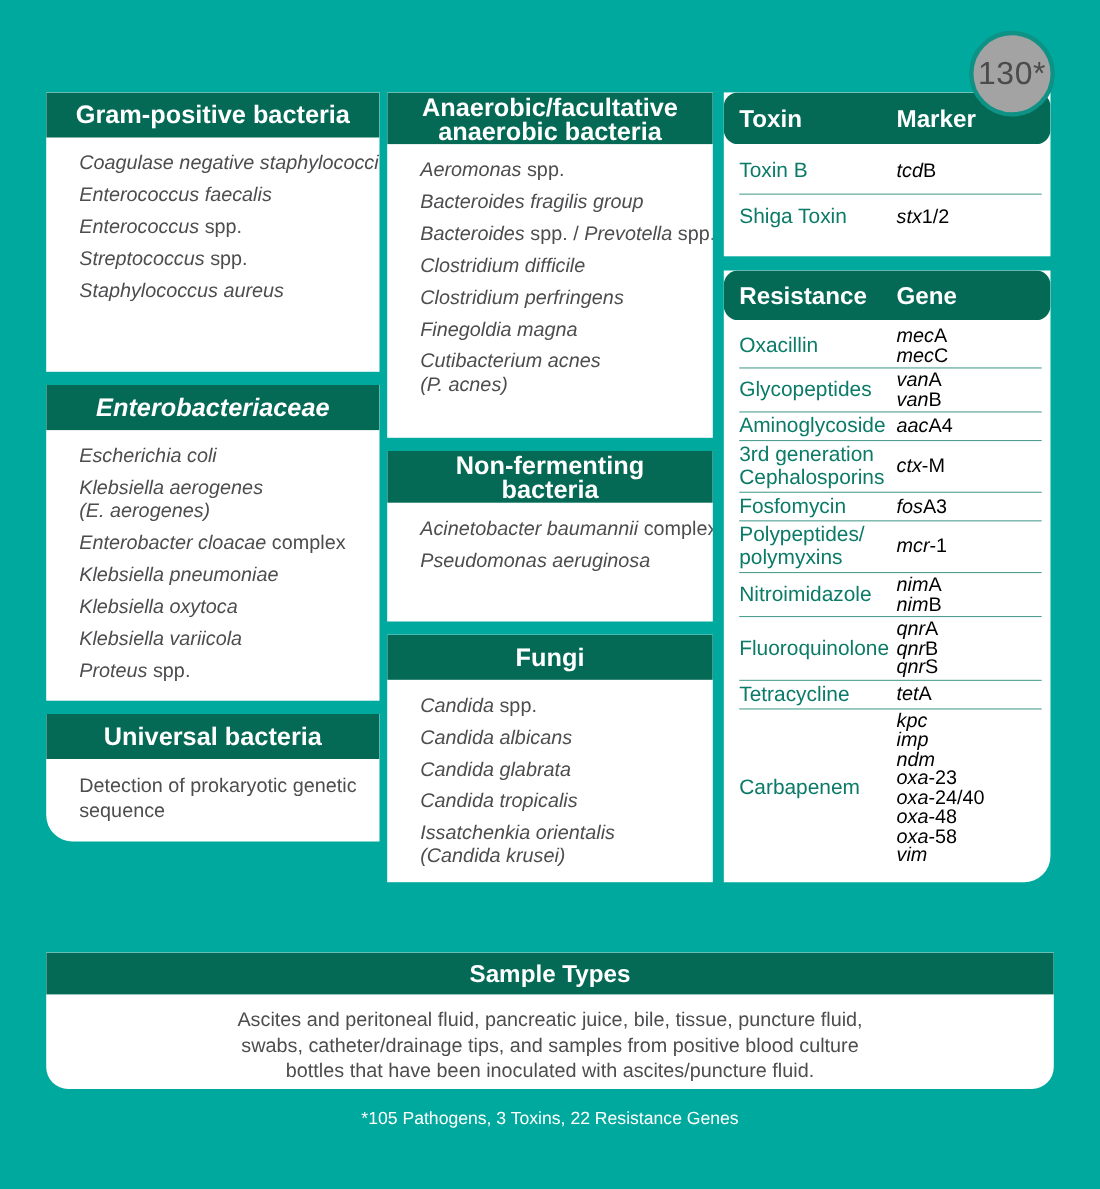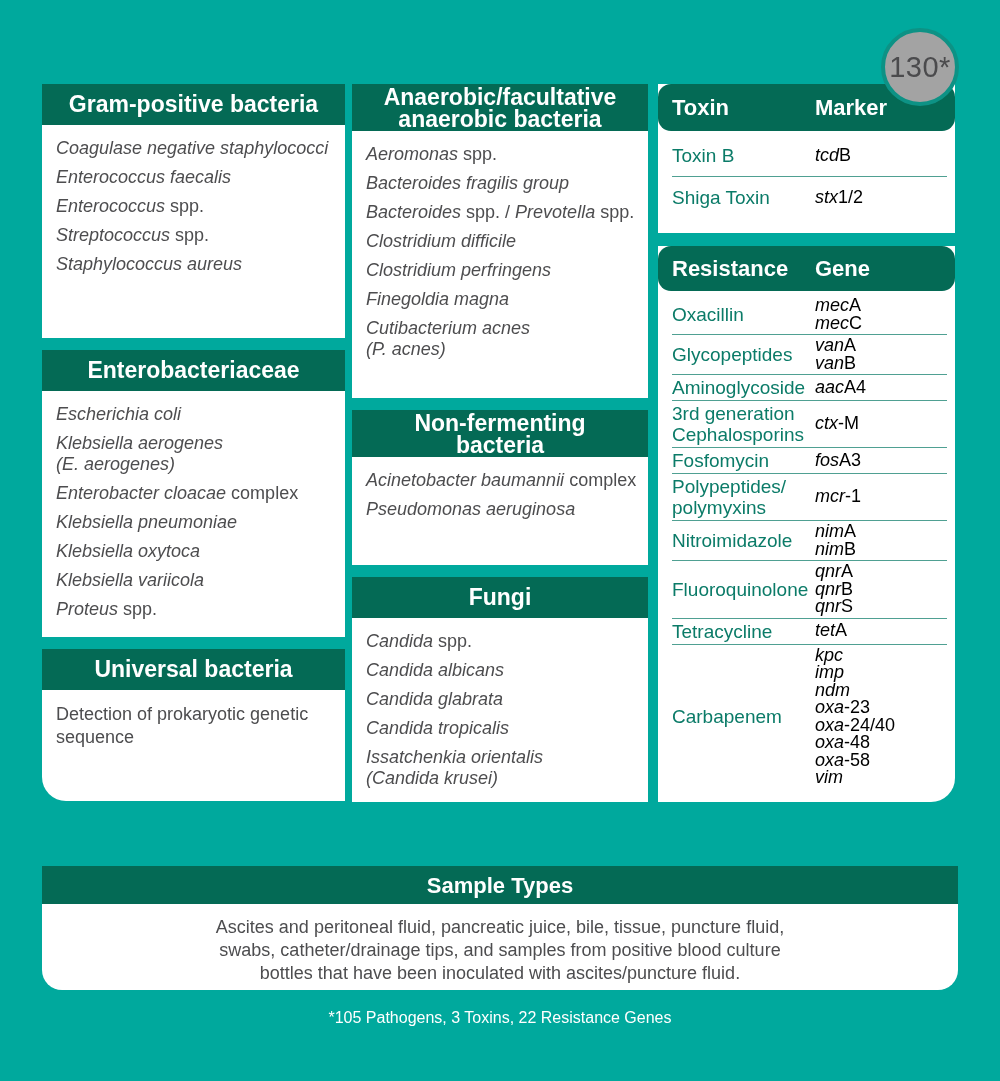--- a/index.html
+++ b/index.html
@@ -8,36 +8,36 @@
     background:#00A99D;overflow:hidden;
     font-family:"Liberation Sans",sans-serif;
     -webkit-font-smoothing:antialiased;
   }
   .col{position:absolute;top:84px;display:flex;flex-direction:column;}
   .col1{left:42px;width:303px;gap:12px;}
   .col2{left:352px;width:296px;gap:12px;border-radius:17px;}
   .col3{left:658px;width:297px;gap:13px;}
 
   .card{background:#ffffff;display:flex;flex-direction:column;overflow:hidden;flex:0 0 auto;}
-  .h254{height:254px}.h287{height:287px}.h152{height:152px}
+  .h254{height:254px}.h287{height:287px}.h152{height:116px}
   .h314{height:314px}.h155{height:155px}.h225{height:225px}
   .h149{height:149px}.h556{height:556px}
 
   .round-bl{border-bottom-left-radius:24px;}
   .round-br{border-bottom-right-radius:24px;}
 
   .chead{
     background:#046A55;color:#fff;font-weight:bold;font-size:23px;line-height:23px;
     display:flex;align-items:center;justify-content:center;text-align:center;
     white-space:pre-line;flex:0 0 41px;
   }
   .chead.twoline{flex:0 0 47px;line-height:22px;}
-  .chead .italic{}
-
-  .cbody{padding:13px 6px 10px 14px;flex:1;}
+  .chead .italic{font-style:italic;}
+
+  .cbody{padding:13px 6px 10px 14px;flex:1;margin-left:16px;}
   .item{font-size:18px;line-height:21px;margin-bottom:8px;color:#4D4D4F;white-space:nowrap;}
   .it{font-style:italic;}
   .plain-text{font-size:18px;line-height:23px;color:#4D4D4F;white-space:pre-line;}
 
   
   .thead{background:#046A55;color:#fff;display:flex;align-items:center;padding-left:14px;flex:0 0 47px;border-radius:13px;}
   .rhead{flex:0 0 45px;}
   .thead .tc1{width:143px;font-weight:bold;font-size:22px;}
   .thead .tc2{font-weight:bold;font-size:22px;}
   .tbody{padding:4px 8px 4px 14px;flex:1;}

